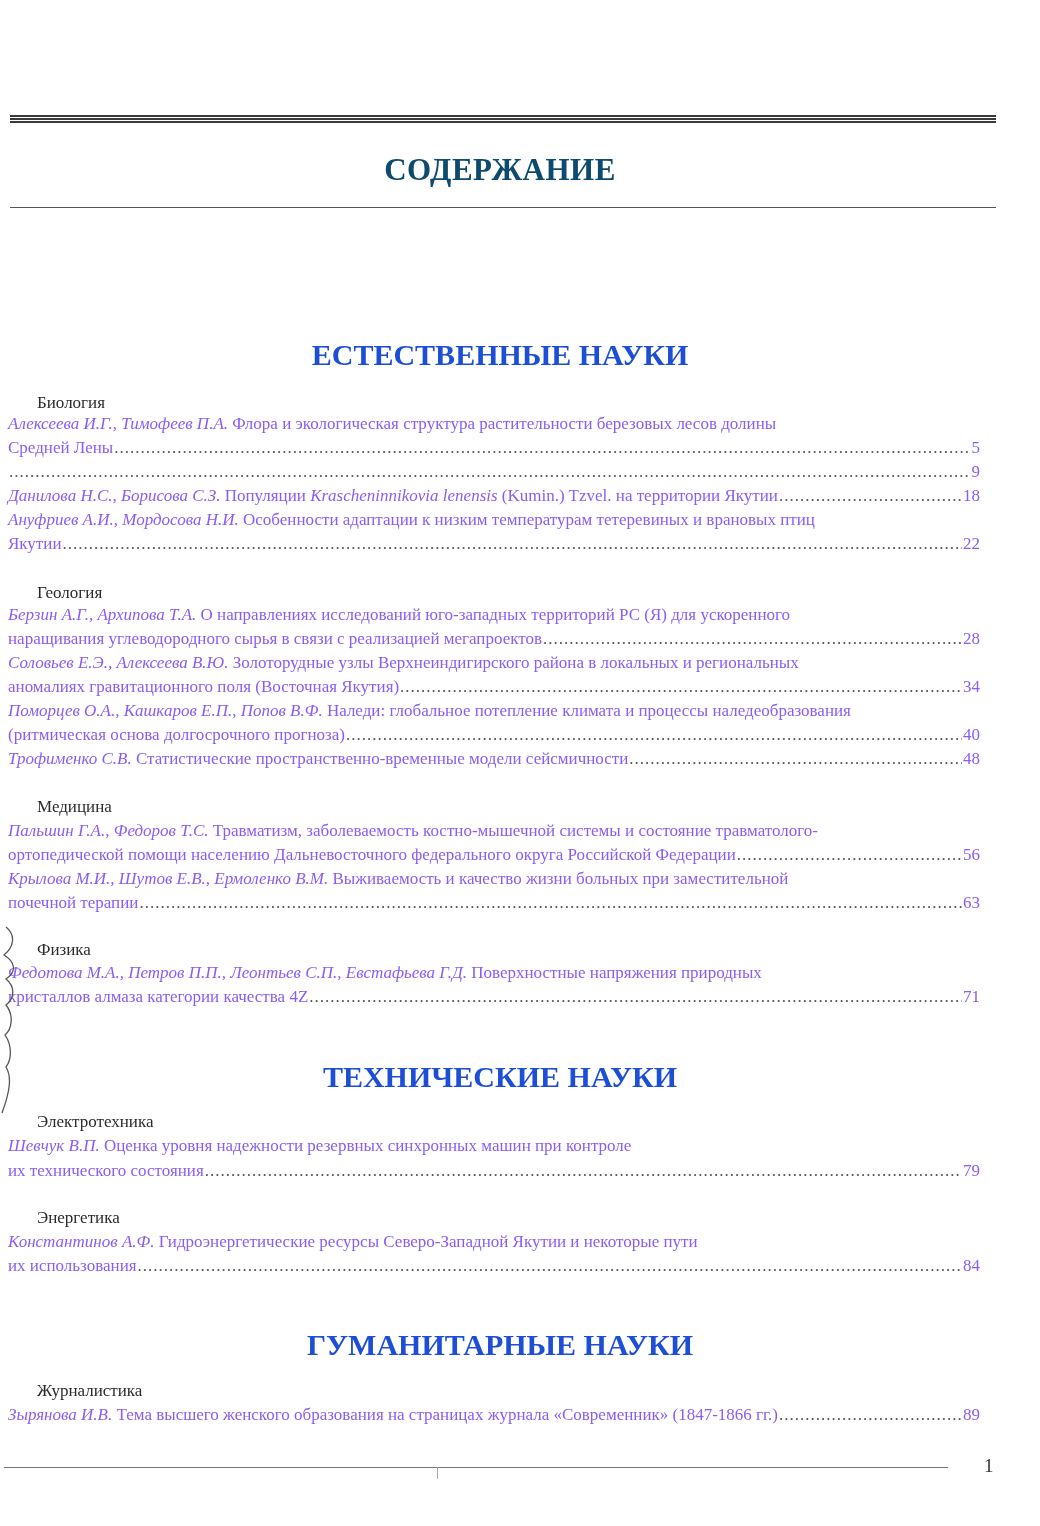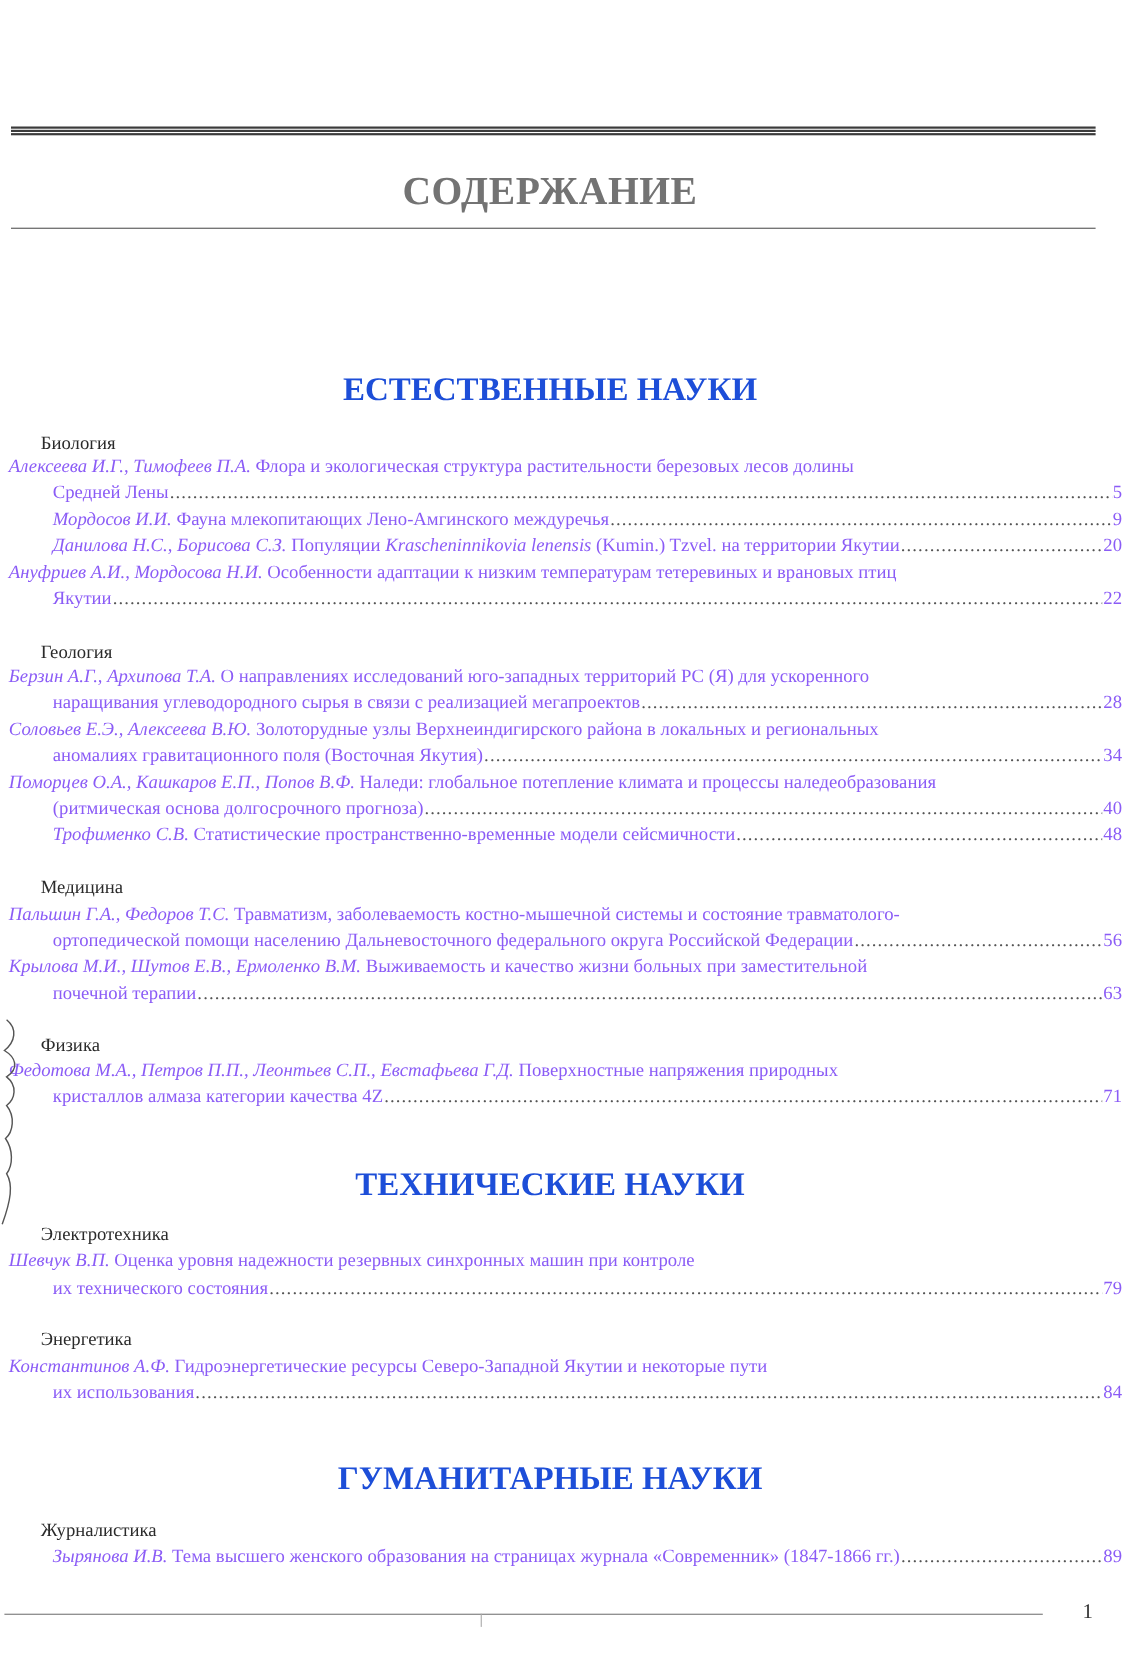--- a/index.html
+++ b/index.html
@@ -12,39 +12,39 @@
     }
     .top-rule {
       position: absolute; left: 10px; top: 115px; width: 986px; height: 9px;
     }
     .top-rule .l { position: absolute; left: 0; width: 100%; background: #3b3b3b; }
     .top-rule .l1 { top: 0; height: 2px; }
     .top-rule .l2 { top: 3px; height: 2px; }
     .top-rule .l3 { top: 6px; height: 2px; }
     .page-title {
       position: absolute; left: 0; width: 1000px; top: 152px;
-      text-align: center; font-weight: bold; font-size: 36px; letter-spacing: 0.5px;
-      color: #737373;
+      text-align: center; font-weight: bold; font-size: 31px; letter-spacing: 0.5px;
+      color: #0c4a6e;
     }
     .title-rule { position: absolute; left: 10px; top: 207px; width: 986px; height: 1px; background: #555; }
 
     .section-heading {
       position: absolute; left: 0; width: 1000px;
       text-align: center; font-weight: bold; font-size: 30px; color: #1d4ed8;
     }
     .subsection {
       position: absolute; left: 37px; font-weight: normal; font-size: 17px; color: #2b2b2b;
     }
     .line {
       position: absolute; left: 8px; width: 972px; font-size: 17px; line-height: 22px;
       white-space: nowrap; color: #8b5cf6;
     }
     .line .au { font-style: italic; }
     .line .lat { font-style: italic; }
-    .toc-row { display: flex; align-items: center; margin-left: 40px; }
+    .toc-row { display: flex; align-items: center; }
     .toc-row .txt { flex: 0 0 auto; }
     .toc-row .dots {
       flex: 1 1 auto; overflow: hidden; white-space: nowrap; margin: 0 1px;
       letter-spacing: 1px; color: #555;
     }
     .toc-row .dots::before {
       content: "..........................................................................................................................................................................................................................................................................";
     }
     .toc-row .pg { flex: 0 0 auto; }
     .bottom-rule { position: absolute; left: 4px; top: 1467px; width: 944px; height: 1px; background: #777; }
@@ -73,29 +73,28 @@
   <span class="au">Алексеева И.Г., Тимофеев П.А.</span>
   <span>Флора и экологическая структура растительности березовых лесов долины</span>
 </div>
 <div class="line toc-row" style="top:437px">
   <span class="txt">Средней Лены</span>
   <span class="dots"></span>
   <span class="pg">5</span>
 </div>
 
 <div class="line toc-row" style="top:461px">
-  <span class="txt"><span class="au">Мордосов И.И.</span> <span>Фауна млекопитающих Лено-Амгинского междуречья</span></span>
   <span class="dots"></span>
   <span class="pg">9</span>
 </div>
 
 <div class="line toc-row" style="top:485px">
   <span class="txt"><span class="au">Данилова Н.С., Борисова С.З.</span> <span>Популяции</span> <span class="lat">Krascheninnikovia lenensis</span> <span>(Kumin.) Tzvel. на территории Якутии</span></span>
   <span class="dots"></span>
-  <span class="pg">20</span>
+  <span class="pg">18</span>
 </div>
 
 <div class="line" style="top:509px">
   <span class="au">Ануфриев А.И., Мордосова Н.И.</span>
   <span>Особенности адаптации к низким температурам тетеревиных и врановых птиц</span>
 </div>
 <div class="line toc-row" style="top:533px">
   <span class="txt">Якутии</span>
   <span class="dots"></span>
   <span class="pg">22</span>

